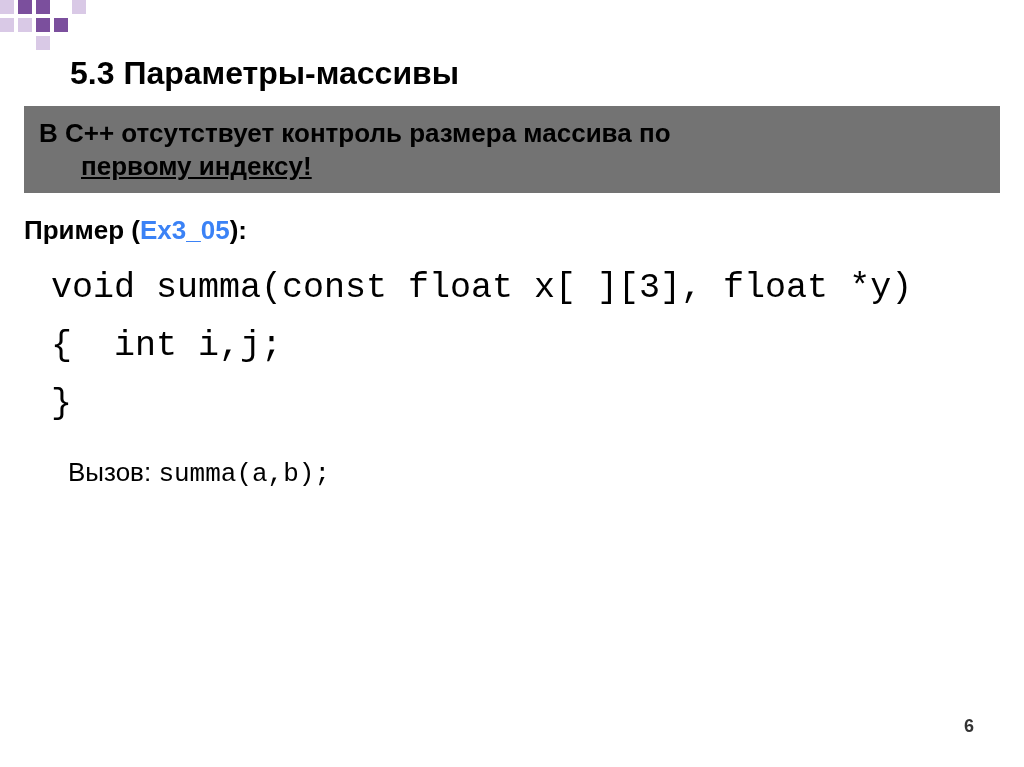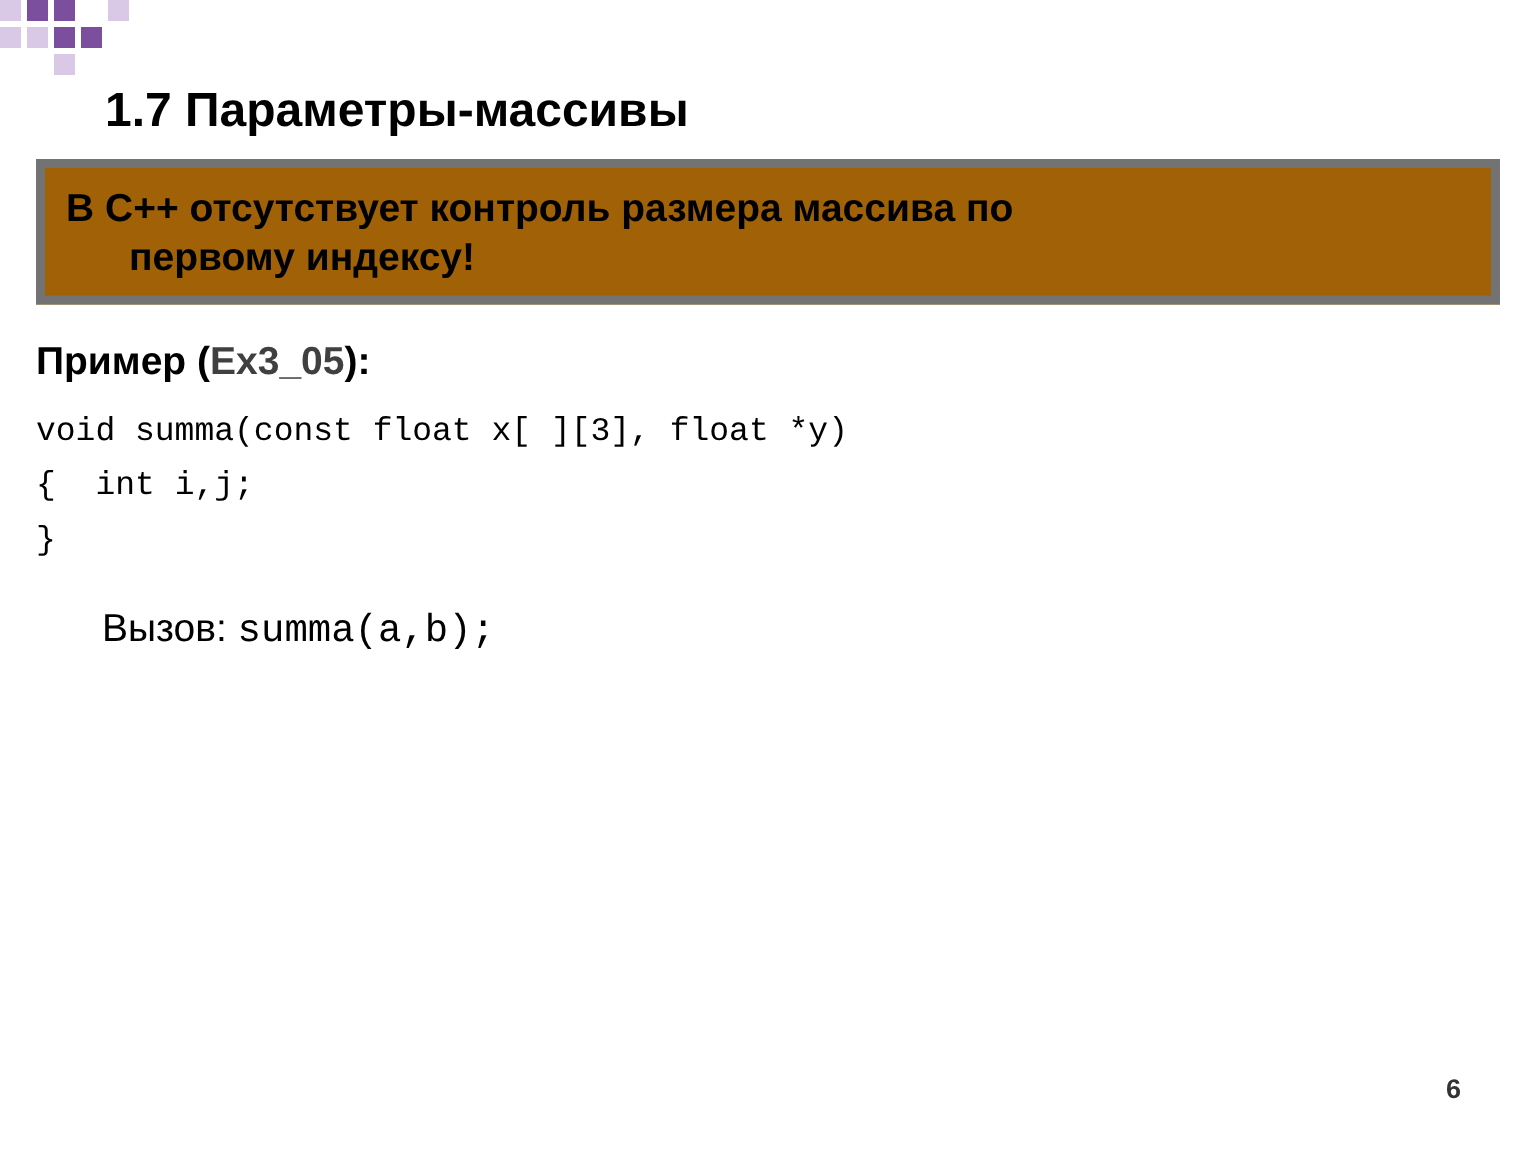--- a/index.html
+++ b/index.html
@@ -21,33 +21,34 @@
       padding: 55px 24px 0 24px;
     }
     .title {
       font-size: 32px;
       font-weight: bold;
       color: #000;
       margin-bottom: 14px;
       margin-left: 46px;
     }
     .banner {
-      background: #a16207;
-      border: 6px solid #737373;
+      background: #737373;
+      border: 1px solid #737373;
       padding: 10px 14px;
       margin-bottom: 8px;
     }
     .banner-text {
       font-size: 26px;
       font-weight: bold;
       line-height: 1.25;
     }
     .banner-indent {
       padding-left: 42px;
       display: block;
+      text-decoration: underline;
     }
     .code-line {
       font-size: 26px;
       margin: 6px 0;
       line-height: 1.35;
     }
     .mono { font-family: "Courier New", monospace; }
     .label-prefix {
       font-family: Arial, sans-serif;
       font-size: 26px;
@@ -56,25 +57,26 @@
       font-family: Arial, sans-serif;
       font-size: 28px;
       font-weight: bold;
       display: inline-block;
     }
     .section-heading {
       font-size: 26px;
       font-weight: bold;
       margin: 22px 0 14px 0;
     }
-    .example-name { color: #404040; }
+    .example-name { color: #3b82f6; }
     .code-block {
       font-family: "Courier New", monospace;
-      font-size: 22px;
+      font-size: 35px;
       line-height: 1.65;
+      margin-left: 27px;
     }
     .indent1 { padding-left: 48px; }
     .indent2 { padding-left: 80px; }
     .call-line {
       font-size: 26px;
       margin-top: 24px;
       margin-left: 44px;
     }
     .page-number {
       position: absolute;
@@ -94,21 +96,21 @@
   <rect x="36" y="0" width="14" height="14" fill="#7b4f9d"></rect>
   <rect x="72" y="0" width="14" height="14" fill="#d9c9e6"></rect>
   <rect x="0" y="18" width="14" height="14" fill="#d9c9e6"></rect>
   <rect x="18" y="18" width="14" height="14" fill="#d9c9e6"></rect>
   <rect x="36" y="18" width="14" height="14" fill="#7b4f9d"></rect>
   <rect x="54" y="18" width="14" height="14" fill="#7b4f9d"></rect>
   <rect x="36" y="36" width="14" height="14" fill="#d9c9e6"></rect>
 </svg>
 
 <div class="slide">
-  <h1 class="title">1.7 Параметры-массивы</h1>
+  <h1 class="title">5.3 Параметры-массивы</h1>
 
   <div class="banner">
     <div class="banner-text">
       <span>В С++ отсутствует контроль размера массива по</span>
       <span class="banner-indent">первому индексу!</span>
     </div>
   </div>
 
 
 

